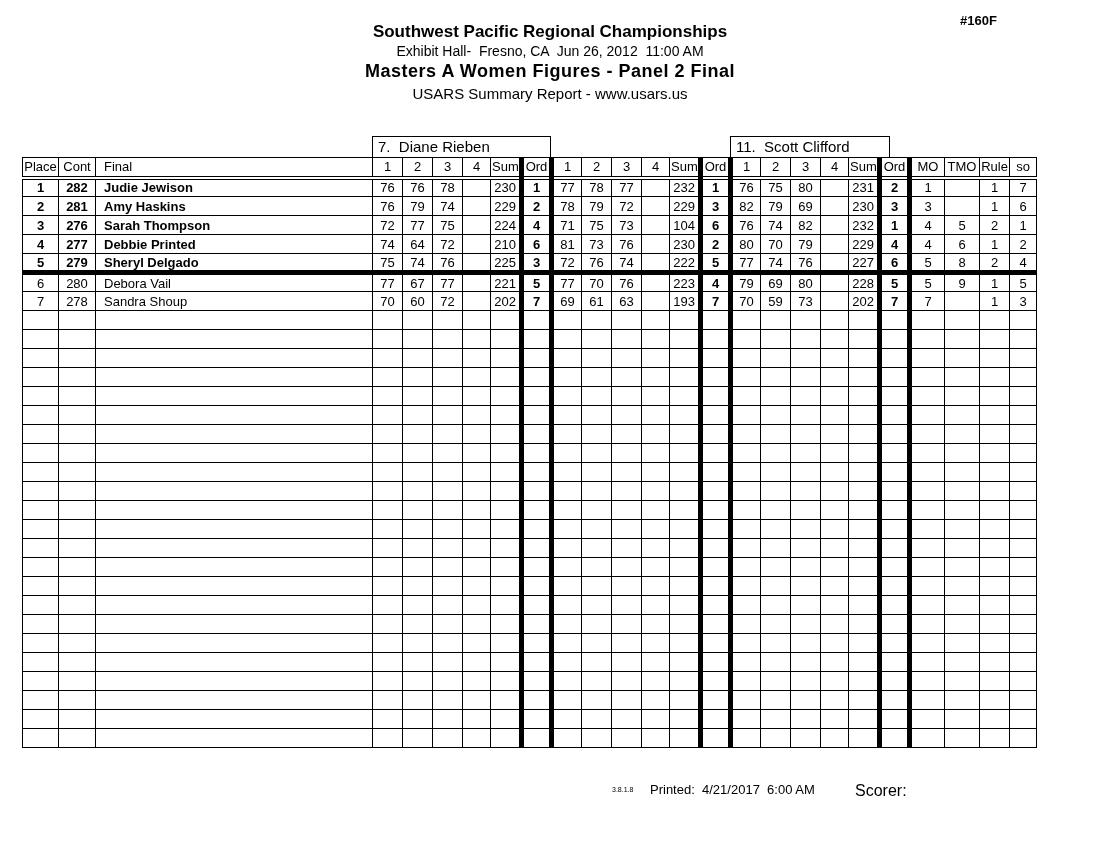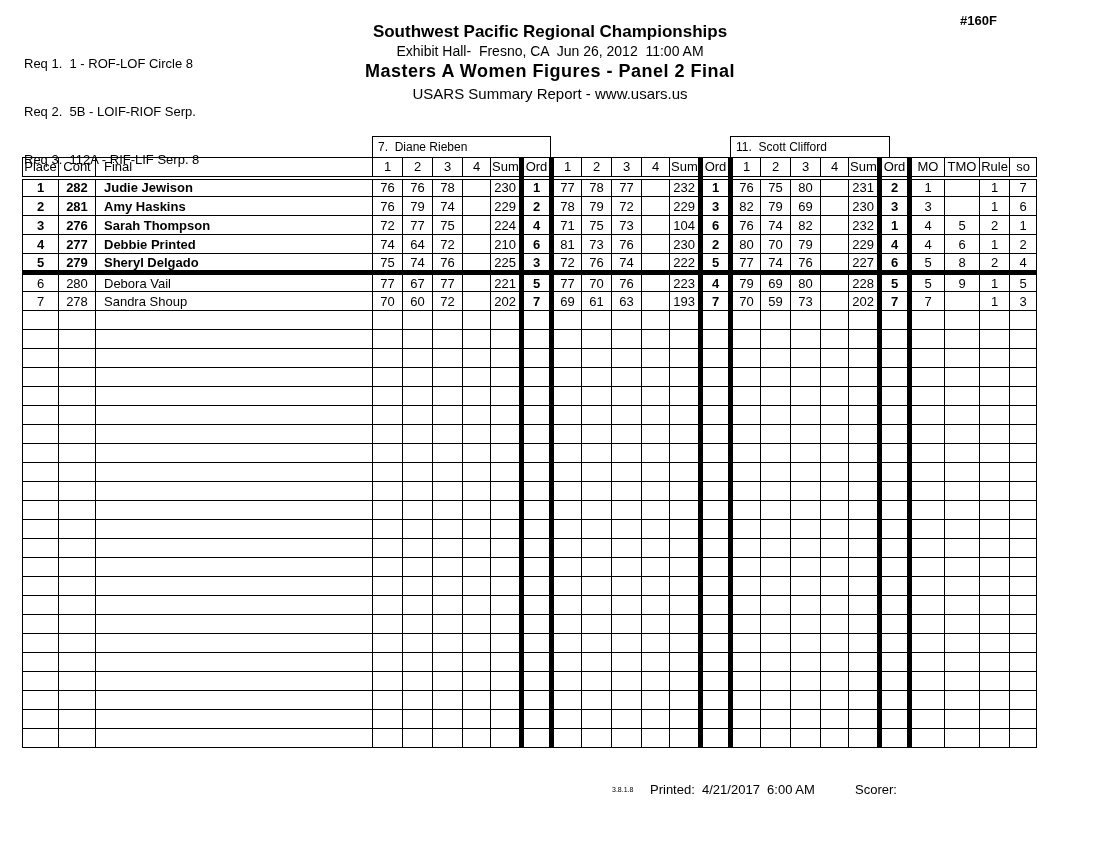--- a/index.html
+++ b/index.html
@@ -11,21 +11,21 @@
   
   .req-block { position:absolute; left:24px; top:24px; font-size:13px; line-height:16px; white-space:pre; }
   .title-block { position:absolute; left:100px; top:22px; width:900px; text-align:center; }
   .t-main  { font-size:17px; font-weight:bold; line-height:20px; white-space:pre; }
   .t-sub   { font-size:14px; line-height:18px; white-space:pre; }
   .t-event { font-size:18px; font-weight:bold; line-height:23px; letter-spacing:0.5px; white-space:pre; }
   .t-rep   { font-size:15px; line-height:21px; white-space:pre; }
   .event-num { position:absolute; left:960px; top:13px; font-size:13px; font-weight:bold; }
   
   .judge-box { position:absolute; top:136px; height:22px; border:1px solid #000;
-               font-size:12px; line-height:20px; padding-left:5px; white-space:pre; background:#fff; }
+               font-size:15px; line-height:20px; padding-left:5px; white-space:pre; background:#fff; }
   .jb1 { left:372px; width:179px; }
   .jb2 { left:551px; width:179px; }
   .jb3 { left:730px; width:160px; }
   
   table.results { position:absolute; left:22px; top:157px; width:1014px;
                   border-collapse:collapse; table-layout:fixed; }
   .results th, .results td {
     border:1px solid #000; font-size:13px; height:19px; padding:0 1px;
     text-align:center; overflow:hidden; white-space:nowrap; font-weight:normal;
   }
@@ -33,32 +33,27 @@
   .results td.name, .results th.name { text-align:left; padding-left:8px; }
   .results td.sum { text-align:right; padding-right:3px; }
   .results th.sum { text-align:center; }
   .results .ord { border-left:5px solid #000; border-right:5px solid #000; }
   .results td.ord { font-weight:bold; }
   .results tr.b td:nth-child(-n+3) { font-weight:bold; }
   .results tr.cut td { border-bottom:5px solid #000; }
   
   .footer-version { position:absolute; left:612px; top:786px; font-size:7px; }
   .footer-printed { position:absolute; left:650px; top:782px; font-size:13px; white-space:pre; }
-  .footer-scorer  { position:absolute; left:855px; top:782px; font-size:13px; }
+  .footer-scorer  { position:absolute; left:855px; top:782px; font-size:16px; }
 </style>
 </head>
 <body>
 
 <div class="page">
 
-  <div class="req-block">
-    <div>Req 1.  1 - ROF-LOF Circle 8</div>
-    <div>Req 2.  5B - LOIF-RIOF Serp.</div>
-    <div>Req 3.  112A - RIF-LIF Serp. 8</div>
-  </div>
 
   <div class="title-block">
     <div class="t-main">Southwest Pacific Regional Championships</div>
     <div class="t-sub">Exhibit Hall-  Fresno, CA  Jun 26, 2012  11:00 AM</div>
     <div class="t-event">Masters A Women Figures - Panel 2 Final</div>
     <div class="t-rep">USARS Summary Report - www.usars.us</div>
   </div>
 
   <div class="event-num">#160F</div>
 

